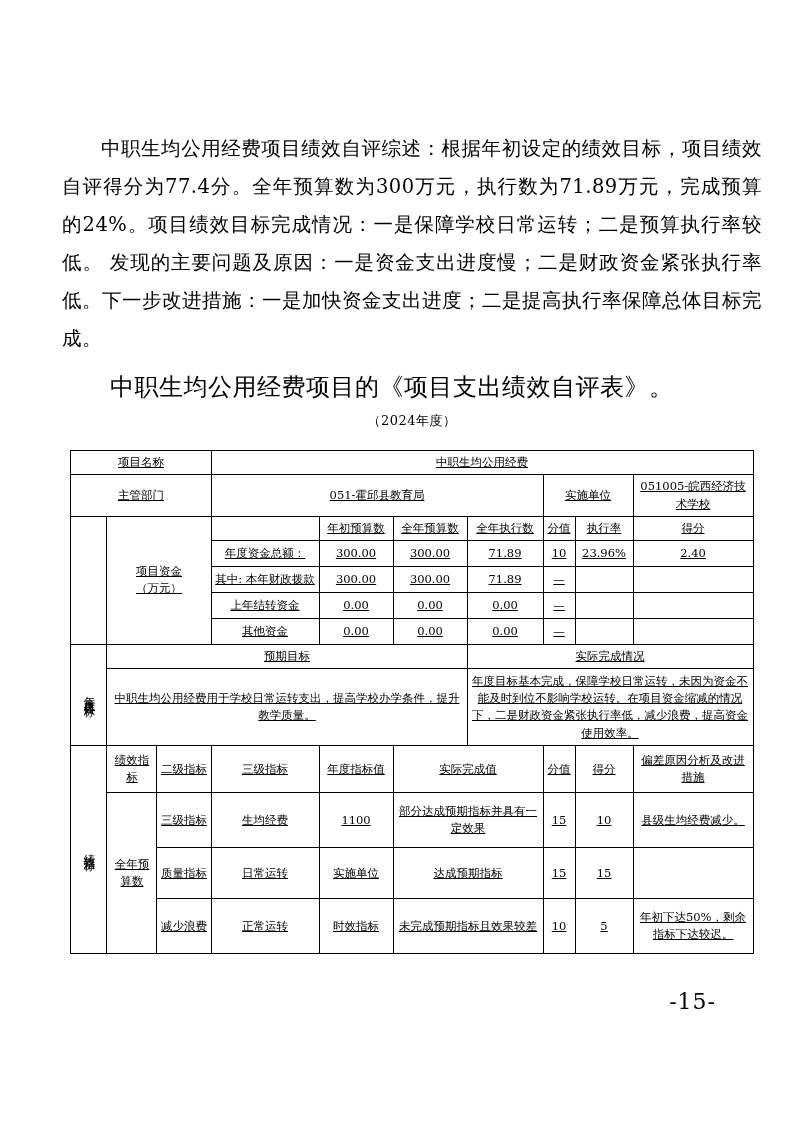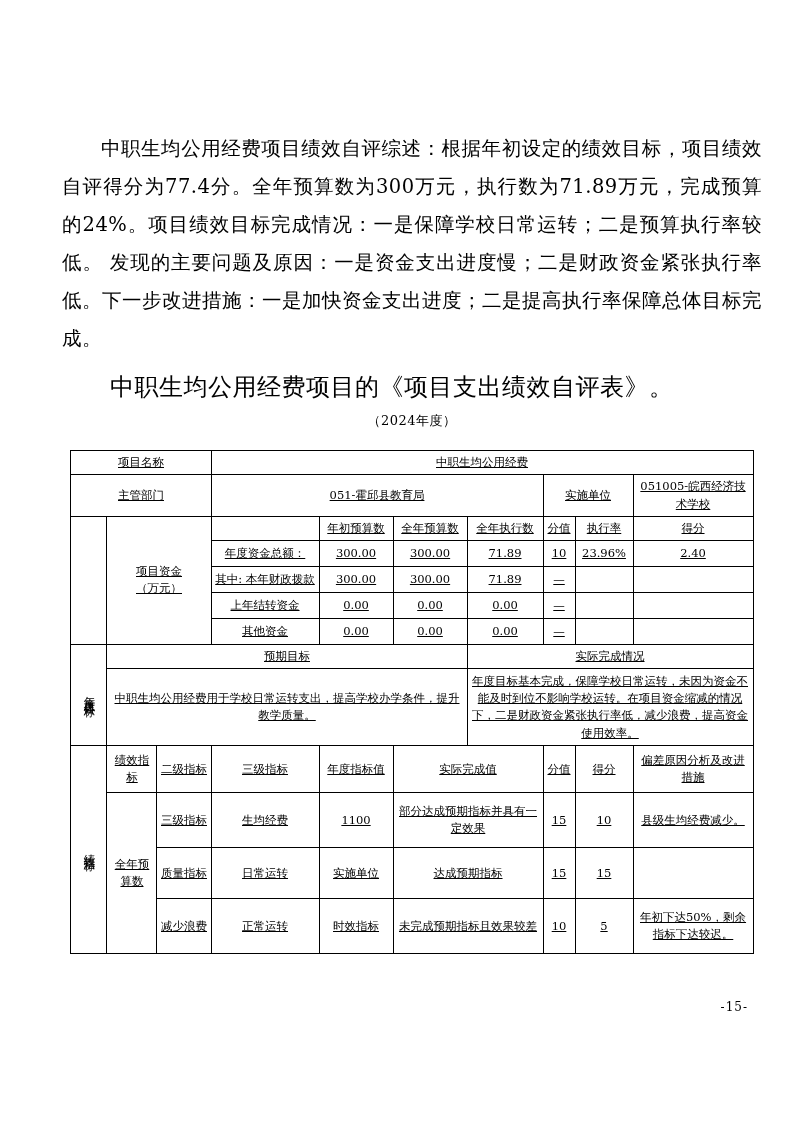--- a/index.html
+++ b/index.html
@@ -77,23 +77,23 @@
     padding: 4px 5px;
     line-height: 1.6;
   }
   td.leftpad {
     text-align: left;
     padding-left: 8px;
   }
   .rowtall { height: 26px; }
   .pagenum {
     position: absolute;
-    right: 46px;
+    right: 78px;
     bottom: 108px;
-    font-size: 12px;
+    font-size: 22px;
     letter-spacing: 1px;
   }
 </style>
 </head>
 <body>
 
 <div class="page">
 
   <p class="para">中职生均公用经费项目绩效自评综述：根据年初设定的绩效目标，项目绩效自评得分为77.4分。全年预算数为300万元，执行数为71.89万元，完成预算的24%。项目绩效目标完成情况：一是保障学校日常运转；二是预算执行率较低。 发现的主要问题及原因：一是资金支出进度慢；二是财政资金紧张执行率低。下一步改进措施：一是加快资金支出进度；二是提高执行率保障总体目标完成。</p>
 

